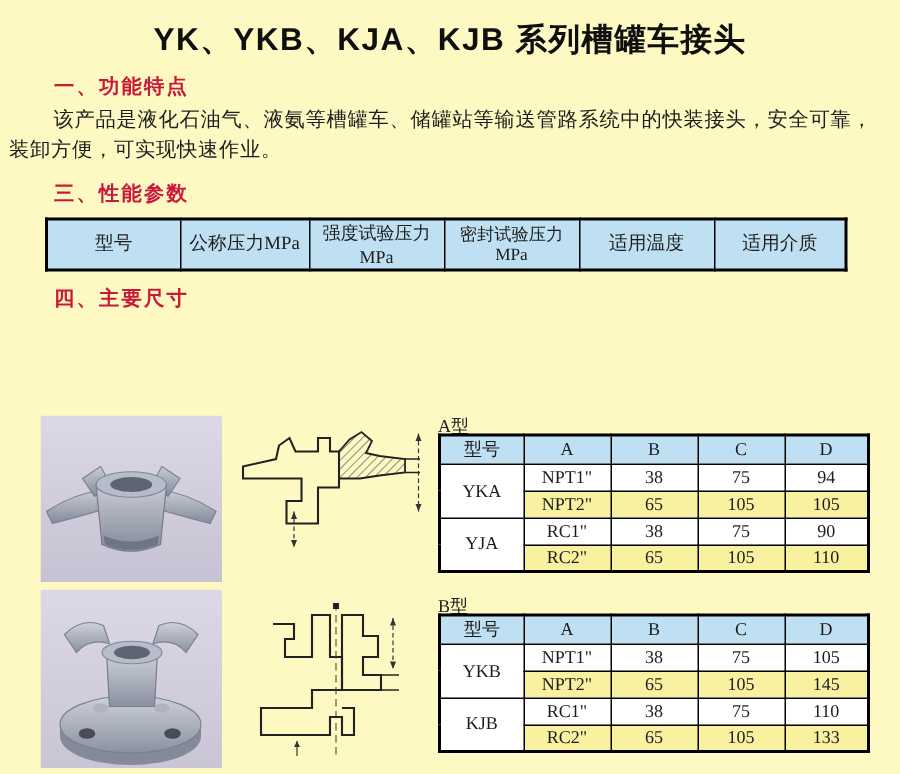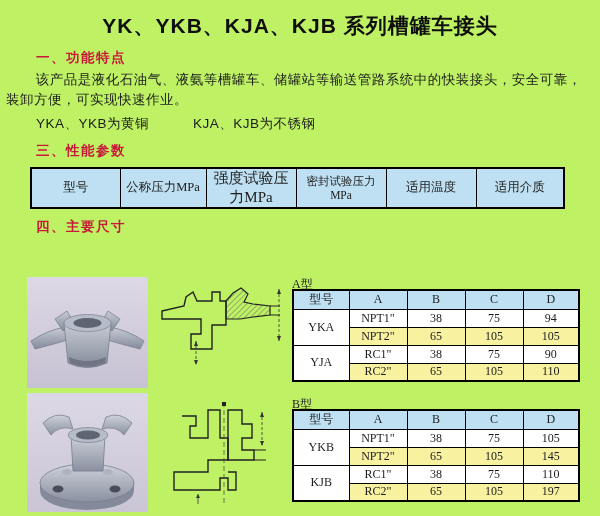--- a/index.html
+++ b/index.html
@@ -1,20 +1,20 @@
 <!DOCTYPE html>
 <html><head>
 <meta charset="utf-8">
 <style>
   * { box-sizing: border-box; margin: 0; padding: 0; }
   html,body { background:#ffffff; }
   .page {
     position: relative;
     width: 600px; height: 516px;
-    background: #bef264;
+    background: #fef9c3;
     font-family: "Liberation Sans", sans-serif;
     color: #1c1c1c;
     overflow: hidden;
   }
   .title {
     padding-top: 12px;
     text-align: center;
     font-size: 21px;
     font-weight: bold;
     letter-spacing: 1px;
@@ -95,40 +95,37 @@
 </head>
 <body>
 
 <div class="page">
 
   <div class="title">YK、YKB、KJA、KJB 系列槽罐车接头</div>
 
   <div class="sec-heading">一、功能特点</div>
   <div class="body-text">该产品是液化石油气、液氨等槽罐车、储罐站等输送管路系统中的快装接头，安全可靠，装卸方便，可实现快速作业。</div>
 
-  <div class="materials">
-    <span>YKA、YKB为黄铜</span><span class="gap"></span><span>KJA、KJB为不锈钢</span>
-  </div>
 
   <div class="sec-heading">三、性能参数</div>
 
   <table class="perf-table">
     <colgroup>
       <col style="width:89px">
         <col style="width:86px">
         <col style="width:90px">
       <col style="width:90px">
         <col style="width:90px">
         <col style="width:88px">
     </colgroup>
     <thead>
       <tr>
         <th>型号</th>
         <th>公称压力MPa</th>
-        <th style="font-size:15px">强度试验压力MPa</th>
+        <th style="font-size:12px">强度试验压力MPa</th>
         <th style="font-size:11.5px">密封试验压力MPa</th>
         <th>适用温度</th>
         <th>适用介质</th>
       </tr>
     </thead>
     <tbody>
     </tbody>
   </table>
 
   <div class="sec-heading">四、主要尺寸</div>
@@ -306,19 +303,19 @@
           <td rowspan="2" class="model-cell">KJB</td>
           <td>RC1"</td>
           <td>38</td>
           <td>75</td>
           <td>110</td>
         </tr>
         <tr class="row-yellow">
           <td>RC2"</td>
           <td>65</td>
           <td>105</td>
-          <td>197</td>
+          <td>133</td>
         </tr>
       </tbody>
     </table>
 
   </div>
 </div>
 
 </body></html>

